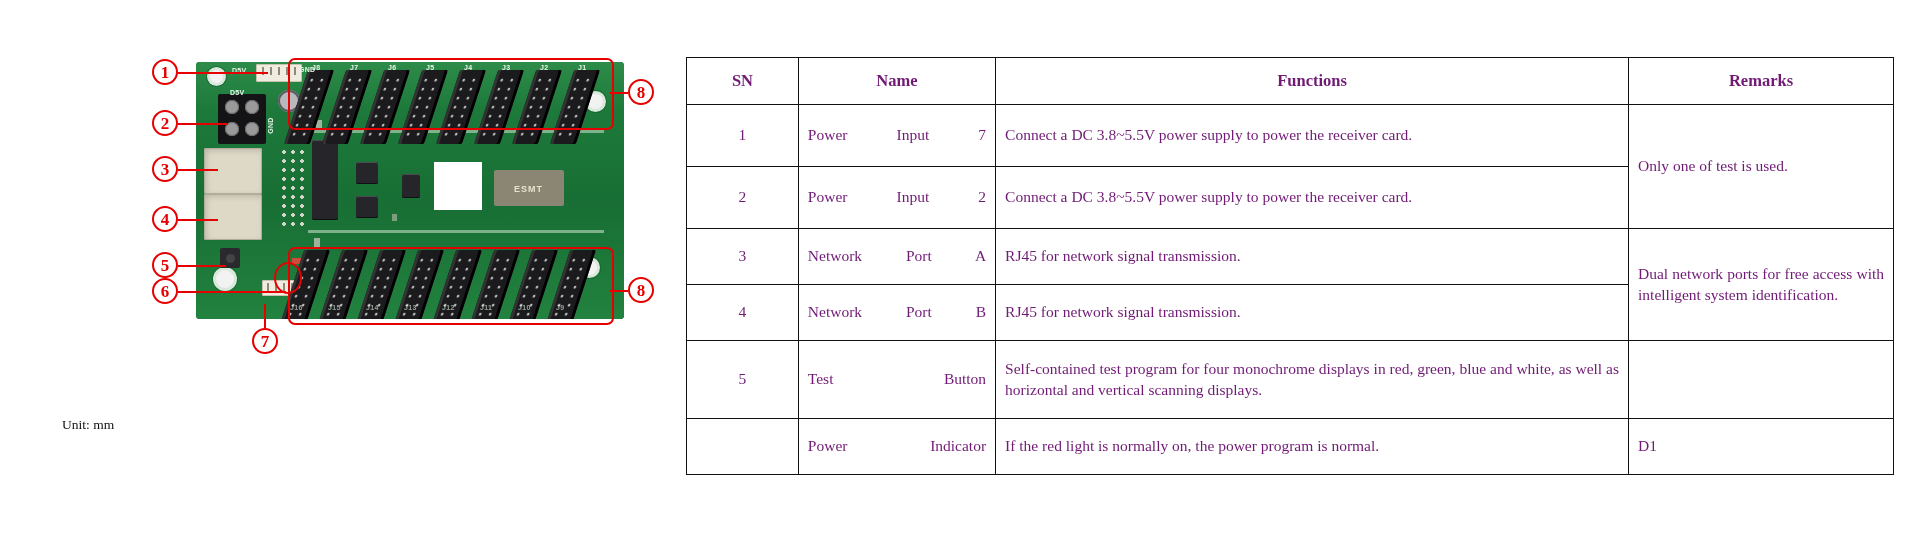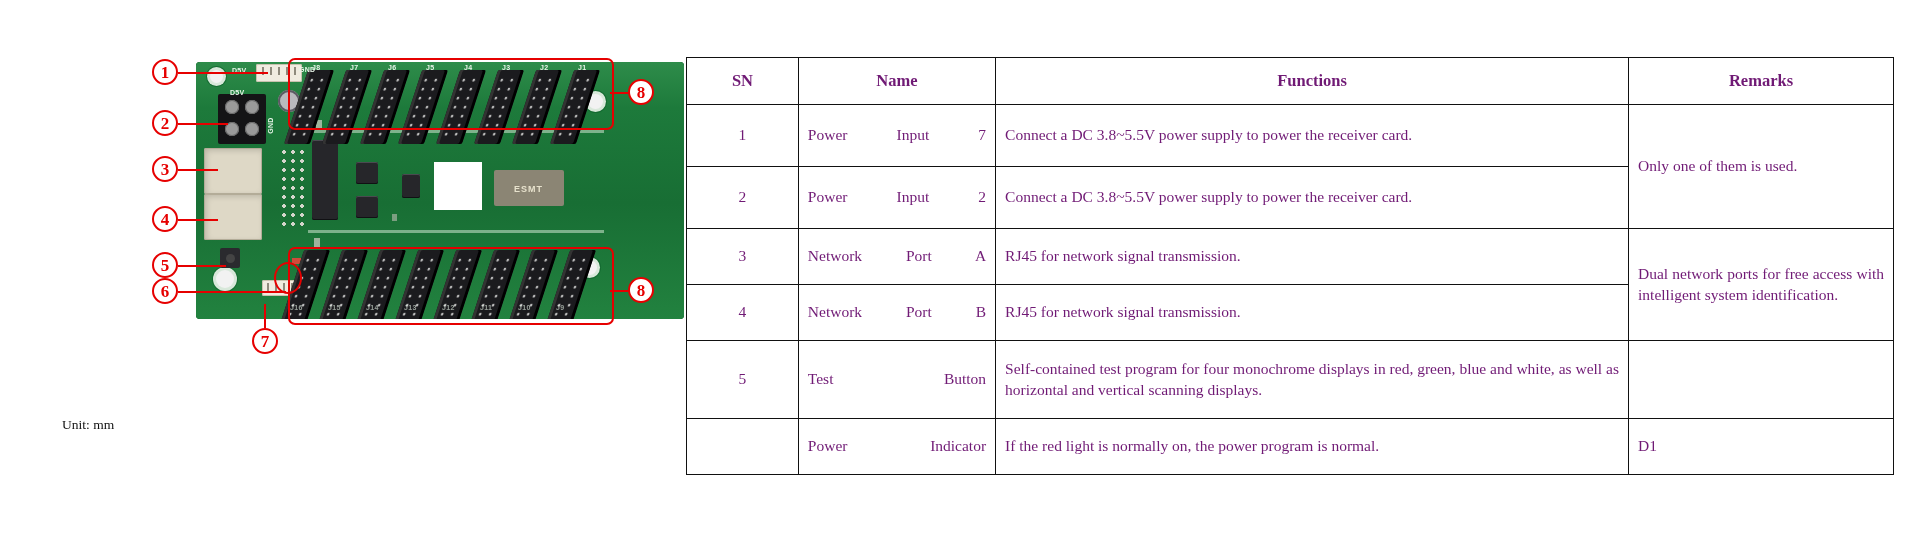--- a/index.html
+++ b/index.html
@@ -19,21 +19,21 @@
     border:2.5px solid #e60000;color:#e60000;background:#ffffff;
     font-family:"Liberation Serif",serif;font-weight:bold;font-size:17px;
     display:flex;align-items:center;justify-content:center;
     line-height:1;box-sizing:border-box;z-index:40;
   }
   .lead{position:absolute;background:#e60000;height:2px;z-index:30;}
   .lead-v{position:absolute;background:#e60000;width:2px;z-index:30;}
 
   
   #pcb{
-    position:absolute;left:196px;top:62px;width:488px;height:257px;
+    position:absolute;left:196px;top:62px;width:428px;height:257px;
     background:#1e7a3c;
     border-radius:4px;
     box-shadow:0 0 0 1px #14572a inset;
     overflow:hidden;
     z-index:10;
   }
   
   #pcb:before{
     content:"";position:absolute;inset:0;
     background:
@@ -302,21 +302,21 @@
         <th>Name</th>
         <th>Functions</th>
         <th>Remarks</th>
       </tr>
     </thead>
     <tbody>
       <tr style="height:62px;">
         <td class="sn">1</td>
         <td class="name">Power Input 7</td>
         <td class="func">Connect a DC 3.8~5.5V power supply to power the receiver card.</td>
-        <td class="rem" rowspan="2">Only one of them is used.</td>
+        <td class="rem" rowspan="2">Only one of test is used.</td>
       </tr>
       <tr style="height:62px;">
         <td class="sn">2</td>
         <td class="name">Power Input 2</td>
         <td class="func">Connect a DC 3.8~5.5V power supply to power the receiver card.</td>
       </tr>
       <tr style="height:56px;">
         <td class="sn">3</td>
         <td class="name">Network Port A</td>
         <td class="func nj">RJ45 for network signal transmission.</td>

